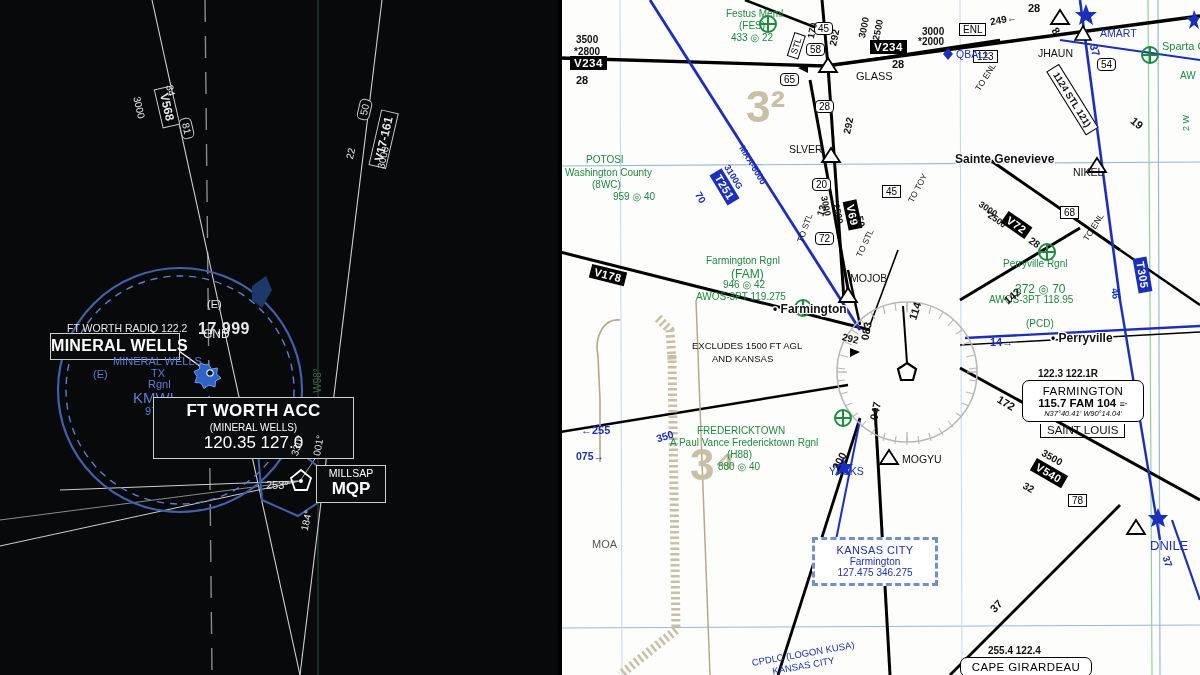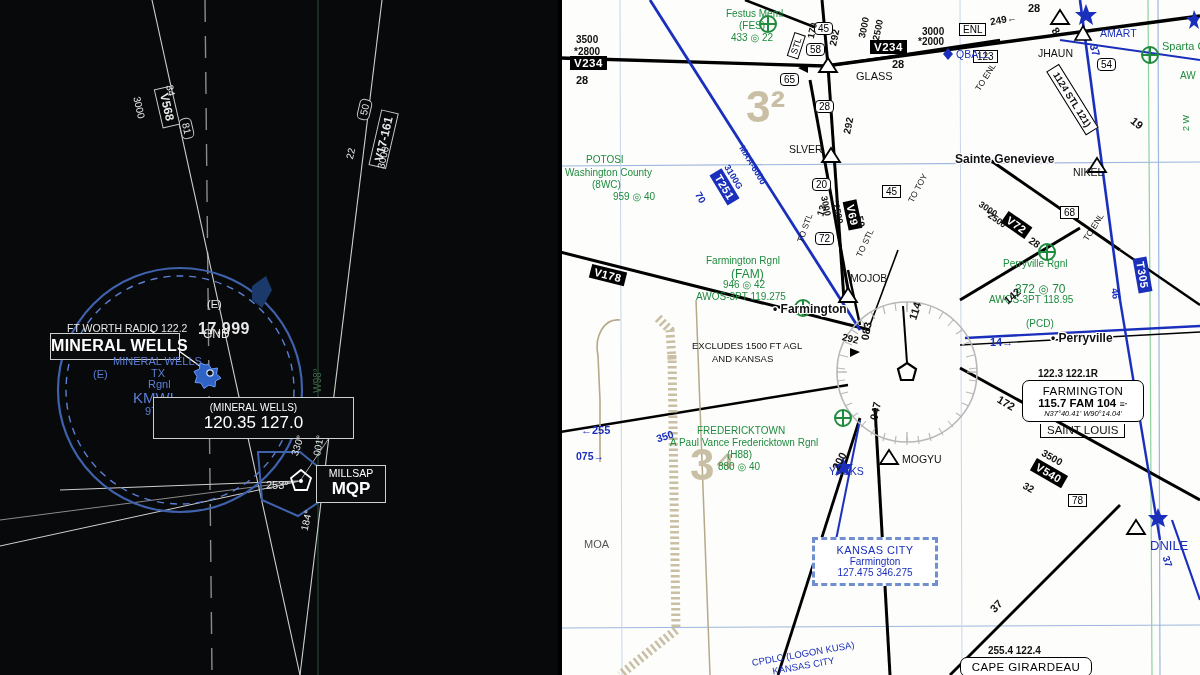--- a/index.html
+++ b/index.html
@@ -151,20 +151,21 @@
       <span>Rgnl</span>
     </div>
     <div class="lp-txt lp-blue" style="left:133px;top:389px;font-size:15px;">
       <span>KMWL</span>
     </div>
     <div class="lp-txt lp-blue" style="left:145px;top:405px;font-size:11px;">
       <span>974</span>
     </div>
 
     <div class="lp-box" style="left:153px;top:397px;width:199px;padding:3px 0 5px 0;">
+      <div style="font-size:17px;font-weight:bold;letter-spacing:.3px;">FT WORTH ACC</div>
       <div style="font-size:10px;margin-top:1px;">(MINERAL WELLS)</div>
       <div style="font-size:17px;">120.35 127.0</div>
     </div>
 
     <div class="lp-box" style="left:316px;top:465px;width:68px;padding:1px 0 3px 0;">
       <div style="font-size:10.5px;">MILLSAP</div>
       <div style="font-size:17px;font-weight:bold;">MQP</div>
     </div>
 
     <div class="lp-txt" style="left:266px;top:479px;font-size:11px;">
@@ -639,21 +640,21 @@
       <span>KANSAS CITY</span>
     </div>
 
     <div class="rp-txt" style="left:132px;top:340px;font-size:9.5px;">
       <span>EXCLUDES 1500 FT AGL</span>
     </div>
     <div class="rp-txt" style="left:152px;top:353px;font-size:9.5px;">
       <span>AND KANSAS</span>
     </div>
 
-    <div class="rp-txt rp-gry" style="left:24px;top:538px;font-size:11px;">
+    <div class="rp-txt rp-gry" style="left:32px;top:538px;font-size:11px;">
       <span>MOA</span>
     </div>
 
     <div class="rp-txt rot" style="left:410px;top:72px;font-size:8.5px;transform:rotate(-58deg);">
       <span>TO ENL</span>
     </div>
     <div class="rp-txt rot" style="left:230px;top:223px;font-size:8.5px;transform:rotate(-70deg);">
       <span>TO STL</span>
     </div>
     <div class="rp-txt rot" style="left:342px;top:183px;font-size:8.5px;transform:rotate(-62deg);">

